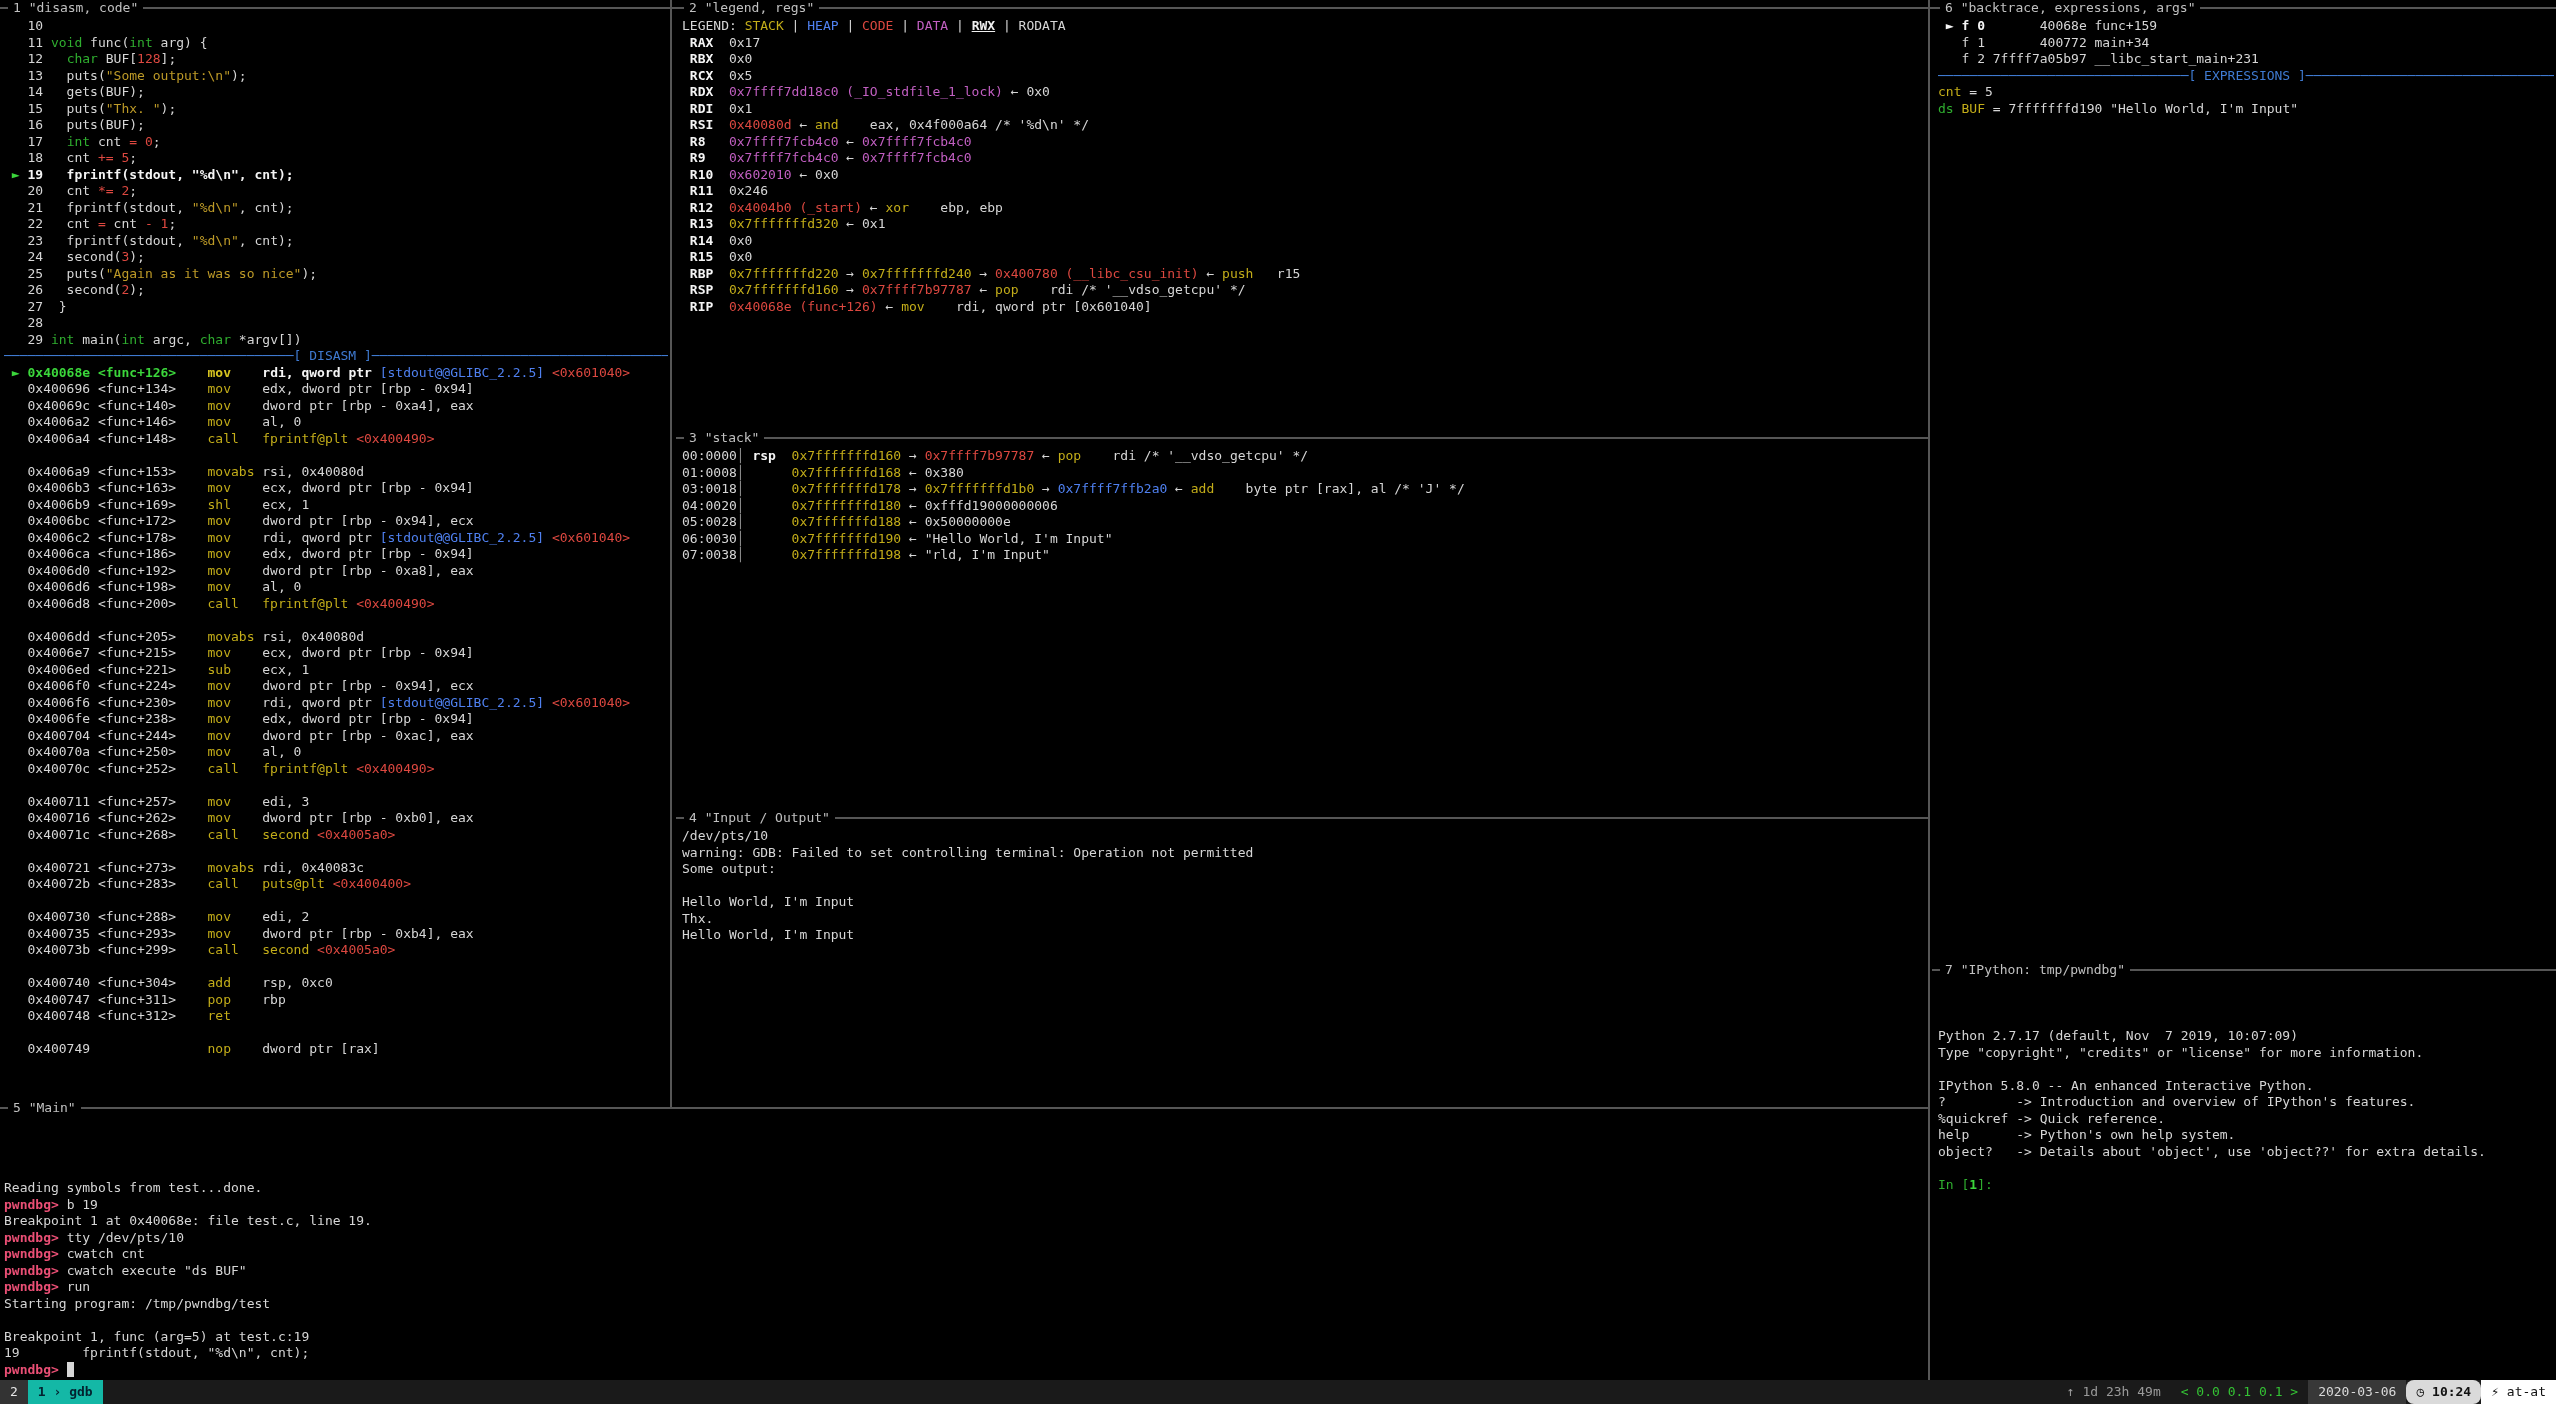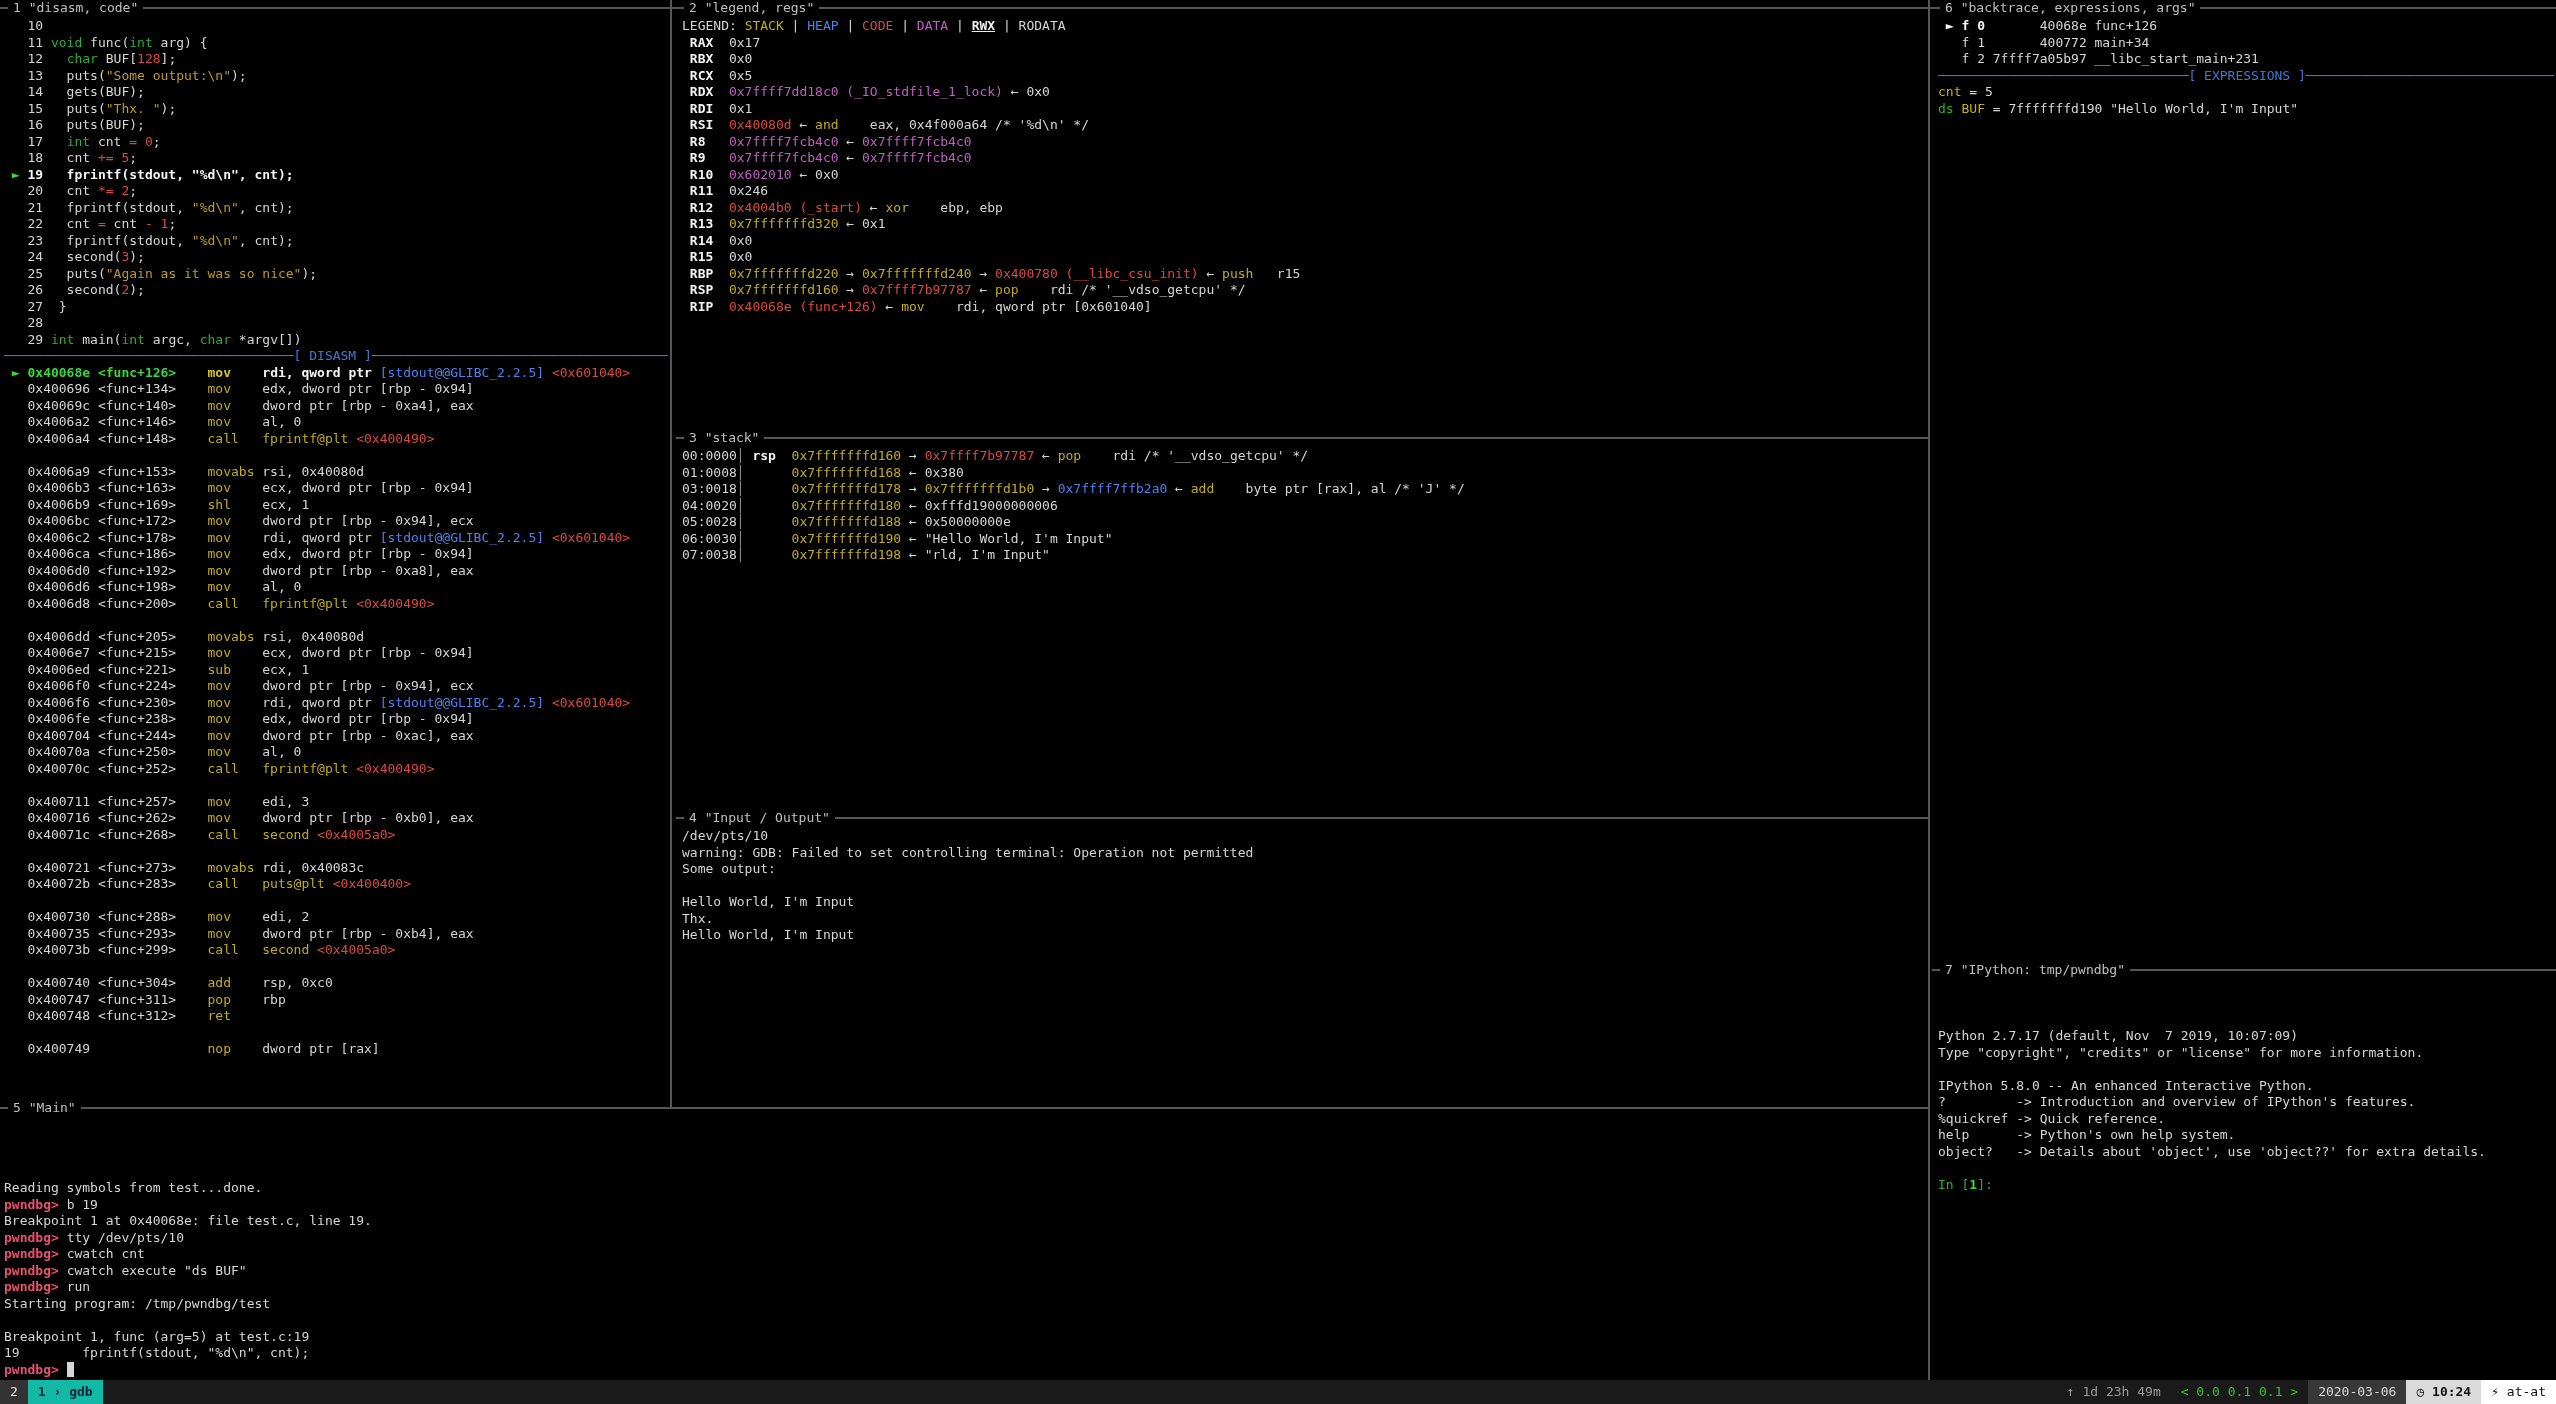--- a/index.html
+++ b/index.html
@@ -35,21 +35,21 @@
   .statusbar{position:absolute;left:0;top:1380px;width:2556px;height:24px;
              background:#1a1a1a;display:flex;align-items:center;
              justify-content:space-between;z-index:10;}
   .sb-left,.sb-right{display:flex;align-items:center;height:24px;}
   .sb-seg{height:24px;line-height:24px;padding:0 10px;white-space:pre;}
   .sb-session{background:#333;color:#e8e8e8;}
   .sb-window{background:#14b8a6;color:#03222f;font-weight:bold;}
   .sb-uptime{color:#9a9a9a;}
   .sb-load{color:#34c234;}
   .sb-date{background:#383838;color:#dadada;}
-  .sb-time{background:#dadada;color:#111;font-weight:bold;}
+  .sb-time{background:#dadada;color:#111;font-weight:bold;border-radius:8px;}
   .sb-host{background:#ffffff;color:#111;}
 </style>
 </head>
 <body>
 
 <div class="screen">
 
   <div class="hborder" style="left:0;top:7px;width:2556px;"></div>
   <div class="vborder" style="left:670px;top:0;height:1108px;"></div>
   <div class="vborder" style="left:1928px;top:0;height:1380px;"></div>
@@ -176,21 +176,21 @@
         <div class="tl"><span class="c-d">Some output:</span></div>
         <div class="tl">&nbsp;</div>
         <div class="tl"><span class="c-d">Hello World, I'm Input</span></div>
         <div class="tl"><span class="c-d">Thx.</span></div>
         <div class="tl"><span class="c-d">Hello World, I'm Input</span></div>
       </div>
   </div>
 
   <div class="pane" style="left:1938px;top:18px;width:616px;height:948px;">
     <div>
-        <div class="tl"><span class="c-b"> ► f 0 </span><span class="c-d">      40068e</span><span class="c-d"> func+126</span></div>
+        <div class="tl"><span class="c-b"> ► f 0 </span><span class="c-d">      40068e</span><span class="c-d"> func+159</span></div>
         <div class="tl"><span class="c-d">   f 1 </span><span class="c-d">      400772</span><span class="c-d"> main+34</span></div>
         <div class="tl"><span class="c-d">   f 2 </span><span class="c-d">7ffff7a05b97</span><span class="c-d"> __libc_start_main+231</span></div>
         <div class="tl"><span class="c-V">────────────────────────────────[ EXPRESSIONS ]────────────────────────────────</span></div>
         <div class="tl"><span class="c-y">cnt</span><span class="c-d"> = 5</span></div>
         <div class="tl"><span class="c-g">ds</span><span class="c-d"> </span><span class="c-y">BUF</span><span class="c-d"> = 7fffffffd190 "Hello World, I'm Input"</span></div>
       </div>
   </div>
 
   <div class="pane" style="left:1938px;top:1028px;width:616px;height:398px;">
     <div>

